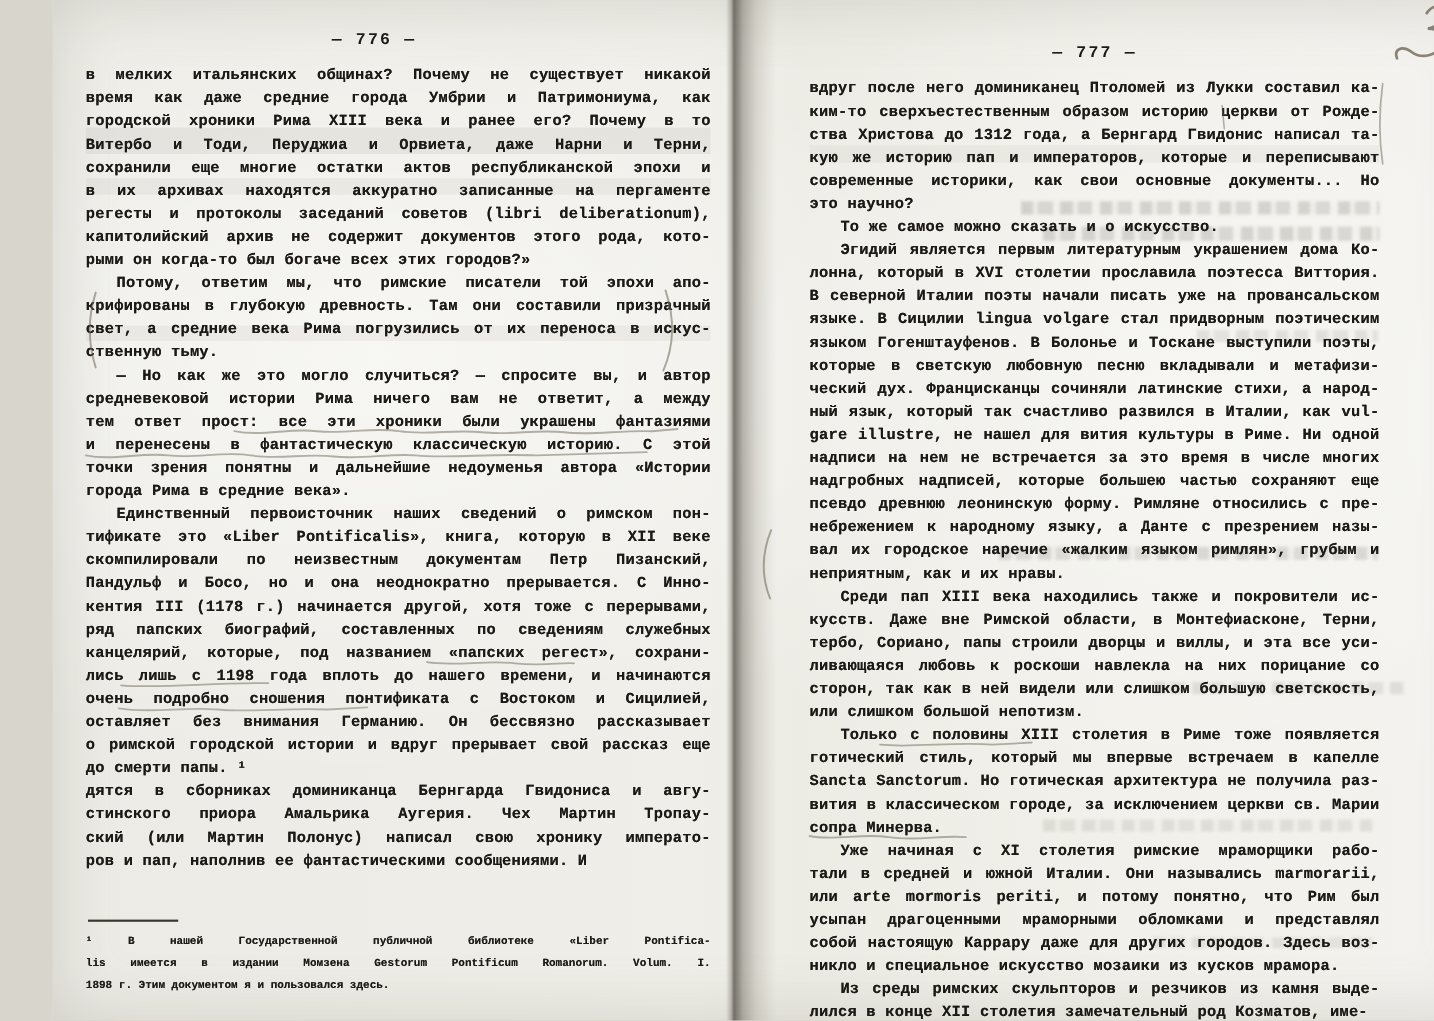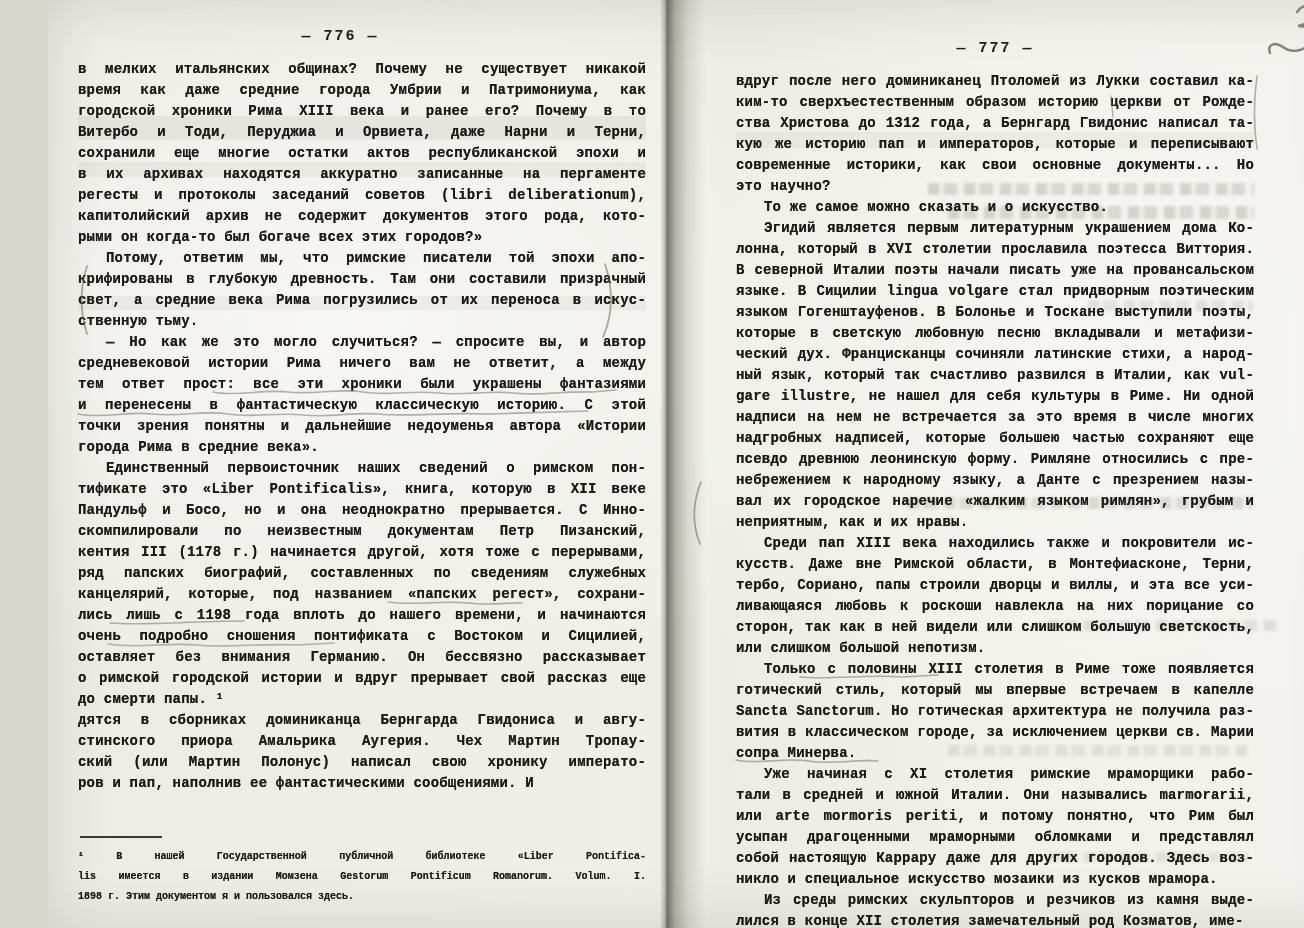--- a/index.html
+++ b/index.html
@@ -104,22 +104,22 @@
           <div class="tline ind">— Но как же это могло случиться? — спросите вы, и автор</div>
           <div class="tline">средневековой истории Рима ничего вам не ответит, а между</div>
           <div class="tline">тем ответ прост: все эти хроники были украшены фантазиями</div>
           <div class="tline">и перенесены в фантастическую классическую историю. С этой</div>
           <div class="tline">точки зрения понятны и дальнейшие недоуменья автора «Истории</div>
           <div class="tline last">города Рима в средние века».</div>
         </div>
         <div class="para">
           <div class="tline ind">Единственный первоисточник наших сведений о римском пон-</div>
           <div class="tline">тификате это «Liber Pontificalis», книга, которую в XII веке</div>
+          <div class="tline">скомпилировали по неизвестным документам Петр Пизанский,</div>
           <div class="tline">Пандульф и Босо, но и она неоднократно прерывается. С Инно-</div>
-          <div class="tline">скомпилировали по неизвестным документам Петр Пизанский,</div>
           <div class="tline">кентия III (1178 г.) начинается другой, хотя тоже с перерывами,</div>
           <div class="tline">ряд папских биографий, составленных по сведениям служебных</div>
           <div class="tline">канцелярий, которые, под названием «папских регест», сохрани-</div>
           <div class="tline">лись лишь с 1198 года вплоть до нашего времени, и начинаются</div>
           <div class="tline">очень подробно сношения понтификата с Востоком и Сицилией,</div>
           <div class="tline">оставляет без внимания Германию.  Он бессвязно рассказывает</div>
           <div class="tline">о римской городской истории и вдруг прерывает свой рассказ еще</div>
           <div class="tline last">до смерти папы. ¹</div>
         </div>
         <div class="para">
@@ -155,21 +155,21 @@
         </div>
         <div class="para">
           <div class="tline ind">Эгидий является первым литературным украшением дома Ко-</div>
           <div class="tline">лонна, который в XVI столетии прославила поэтесса  Виттория.</div>
           <div class="tline">В северной Италии поэты начали писать уже на провансальском</div>
           <div class="tline">языке. В Сицилии lingua volgare стал придворным поэтическим</div>
           <div class="tline">языком Гогенштауфенов. В Болонье и Тоскане выступили поэты,</div>
           <div class="tline">которые в светскую любовную песню вкладывали и метафизи-</div>
           <div class="tline">ческий дух. Францисканцы сочиняли латинские стихи, а народ-</div>
           <div class="tline">ный язык, который так счастливо развился в Италии, как vul-</div>
-          <div class="tline">gare illustre, не нашел для себя культуры в Риме.  Ни одной</div>
+          <div class="tline">gare illustre, не нашел для вития культуры в Риме.  Ни одной</div>
           <div class="tline">надписи на нем не встречается за это время в числе многих</div>
           <div class="tline">надгробных надписей, которые большею частью сохраняют еще</div>
           <div class="tline">псевдо древнюю леонинскую форму. Римляне относились с пре-</div>
           <div class="tline">небрежением к народному языку, а Данте с презрением назы-</div>
           <div class="tline">вал их городское наречие «жалким языком римлян», грубым и</div>
           <div class="tline last">неприятным, как и их нравы.</div>
         </div>
         <div class="para">
           <div class="tline ind">Среди пап XIII века находились также и покровители ис-</div>
           <div class="tline">кусств. Даже вне Римской области, в Монтефиасконе, Терни, Ви-</div>

